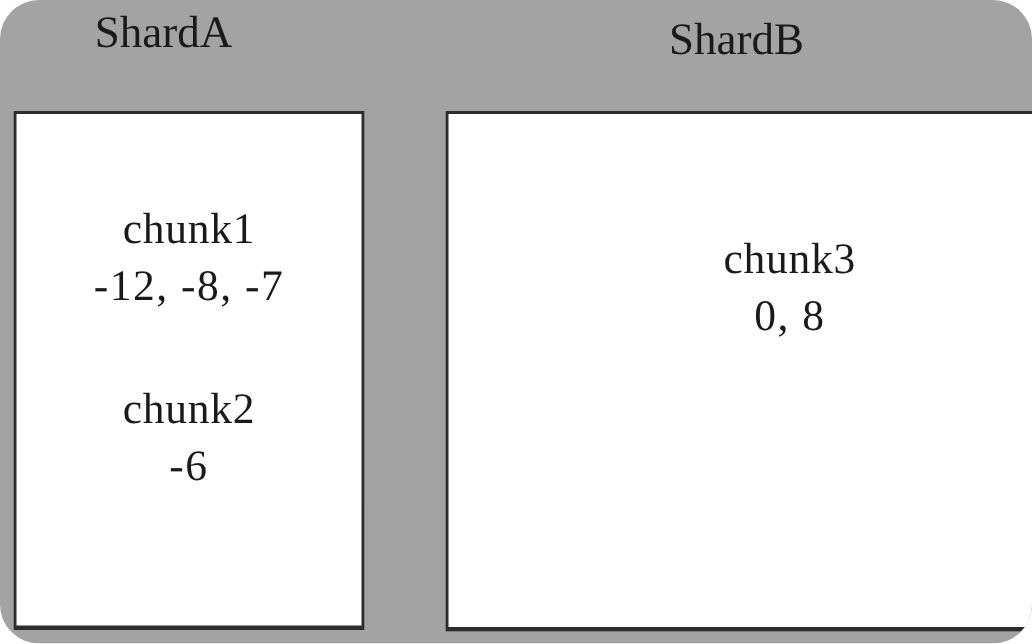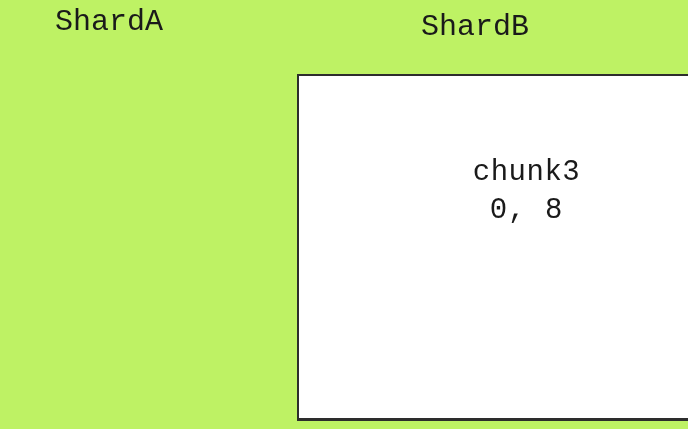--- a/index.html
+++ b/index.html
@@ -4,35 +4,36 @@
 <style>
   html, body {
     margin: 0;
     padding: 0;
     background: #ffffff;
   }
   .canvas {
     position: relative;
     width: 688px;
     height: 429px;
-    background: #bef264;
-    font-family: Liberation Mono, monospace;
+    background: #a3a3a3;
+    font-family: Liberation Serif, serif;
     color: #1a1a1a;
     overflow: hidden;
+    border-radius: 26px;
   }
   .shard-title {
     position: absolute;
     font-size: 30px;
     line-height: 32px;
     text-align: center;
     color: #1a1a1a;
     white-space: nowrap;
   }
   .shard-title.a { left: 9px;   width: 200px; top: 6px; }
-  .shard-title.b { left: 281px; width: 388px; top: 11px; }
+  .shard-title.b { left: 297px; width: 388px; top: 11px; }
   .shard-box {
     position: absolute;
     top: 74px;
     box-sizing: border-box;
     border: 2px solid #2d2d2d;
     border-bottom-width: 3px;
     background: #ffffff;
   }
   .shard-box.a {
     left: 9px;
@@ -55,20 +56,30 @@
   .chunk + .chunk { margin-top: 44px; }
   .chunk-values { letter-spacing: 1px; white-space: nowrap; }
 </style>
 </head>
 <body>
 
 <div class="canvas">
 
   <div class="shard-title a">ShardA</div>
 
+  <div class="shard-box a">
+    <div class="chunk">
+      <div class="chunk-name">chunk1</div>
+      <div class="chunk-values">-12, -8, -7</div>
+    </div>
+    <div class="chunk">
+      <div class="chunk-name">chunk2</div>
+      <div class="chunk-values">-6</div>
+    </div>
+  </div>
 
   <div class="shard-title b">ShardB</div>
 
   <div class="shard-box b">
     <div class="chunk">
       <div class="chunk-name">chunk3</div>
       <div class="chunk-values">0, 8</div>
     </div>
   </div>
 

